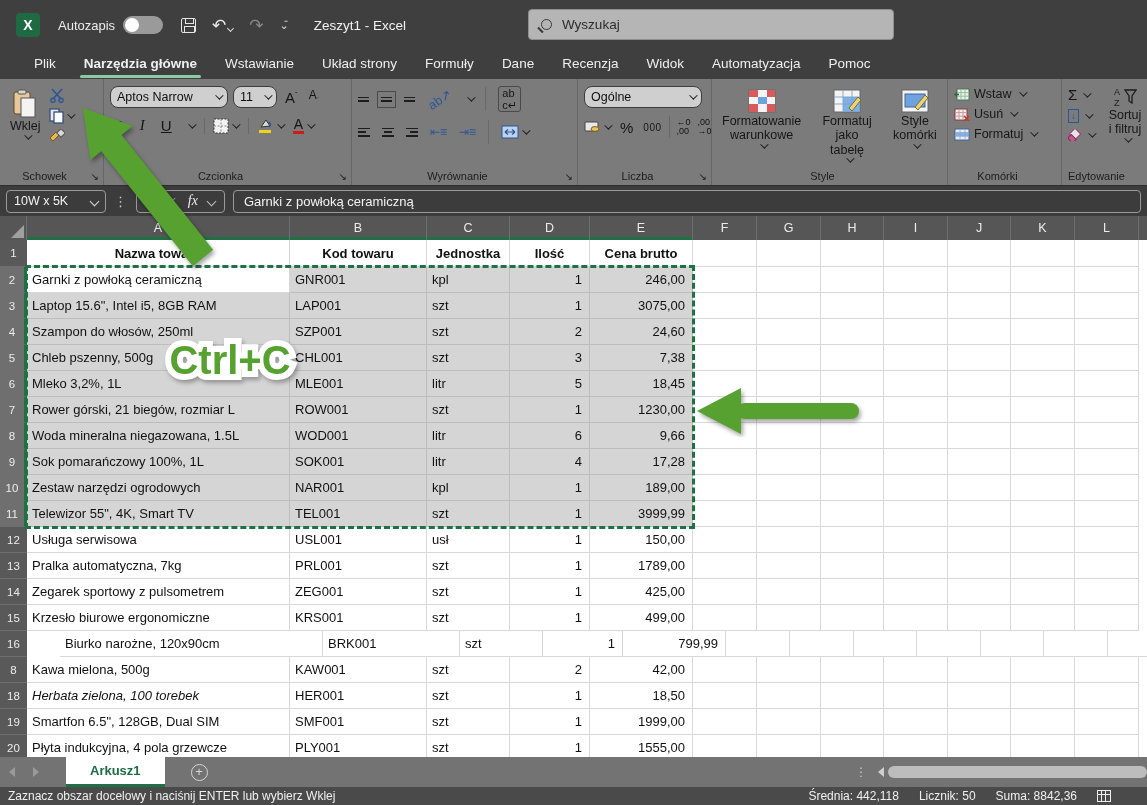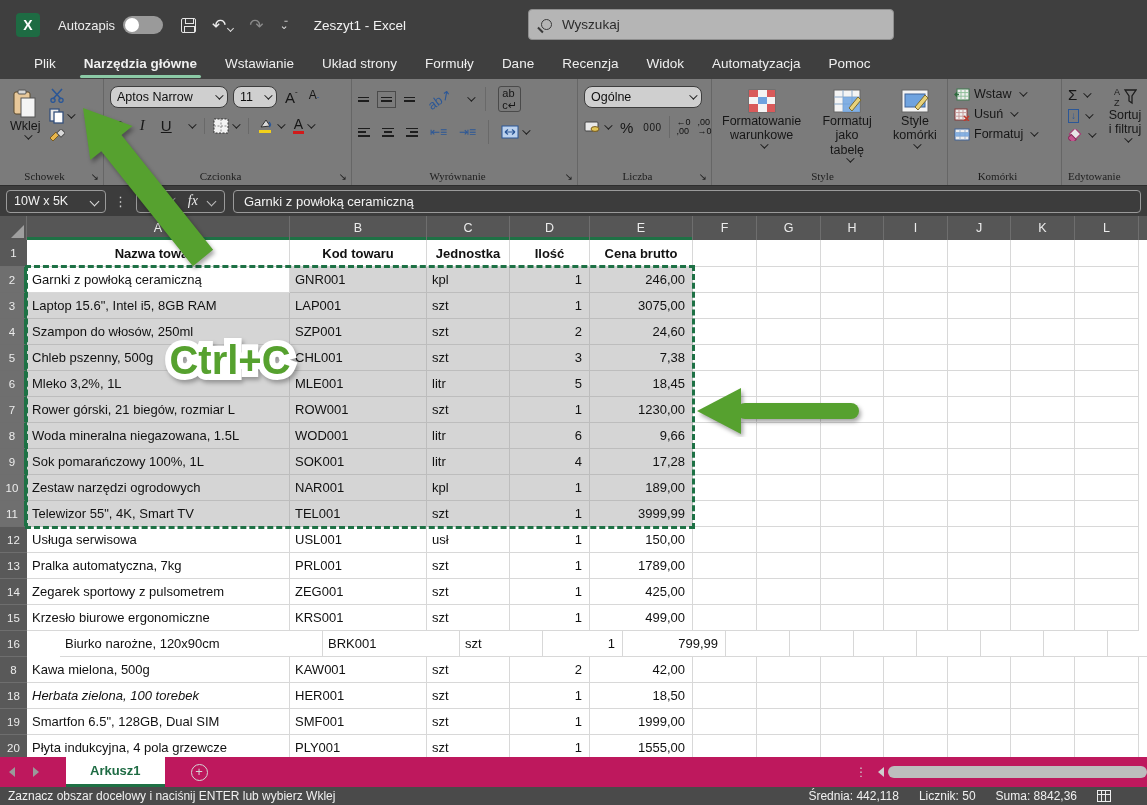--- a/index.html
+++ b/index.html
@@ -27,21 +27,21 @@
 
   
   .menubar { height:29px; background:#3f3f3f; display:flex; align-items:center; padding-left:20px; gap:0; flex:none; }
   .mtab { color:#efefef; font-size:13.5px; padding:5px 14px 7px; position:relative; cursor:default; white-space:nowrap; }
   .mtab.active { font-weight:bold; }
   .mtab.active::after { content:""; position:absolute; left:10px; right:10px; bottom:0; height:3px; background:#8ccaa6; border-radius:2px; }
 
   
   .ribbon { height:107px; background:#7b7b7b; display:flex; color:#161616; flex:none; overflow:hidden; border-bottom:1px solid #2e2e2e; }
   .rgroup { position:relative; height:100%; padding:7px 6px 20px; border-right:1px solid #666; display:flex; align-items:flex-start; flex:none; }
-  .glabel { position:absolute; bottom:3px; left:0; right:14px; text-align:center; font-size:11px; color:#1d1d1d; white-space:nowrap;font-family:Liberation Serif, serif; }
+  .glabel { position:absolute; bottom:3px; left:0; right:14px; text-align:center; font-size:11px; color:#1d1d1d; white-space:nowrap; }
   .launcher { position:absolute; right:4px; bottom:3px; font-size:10px; color:#222; }
   .chev { display:inline-block; width:6px; height:6px; border-right:1.5px solid #1d1d1d; border-bottom:1.5px solid #1d1d1d; transform:rotate(45deg) translateY(-2px); margin-left:3px; }
   .bigbtn { display:flex; flex-direction:column; align-items:center; justify-content:flex-start; font-size:12.5px; line-height:1.15; text-align:center; padding:2px 4px; border-radius:3px; }
   .rsel { background:#cfcfcf; border:1px solid #3d3d3d; border-radius:8px; color:#0f0f0f; font-size:12.5px; padding:2px 6px; display:flex; align-items:center; justify-content:space-between; height:22px; }
   .ricon { font-size:15px; line-height:1; padding:2px 3px; }
   .rrow { display:flex; align-items:center; gap:8px; }
   .rcol { display:flex; flex-direction:column; gap:8px; }
   .alines { display:inline-block; }
   .alines i { display:block; height:1.6px; background:#1d1d1d; margin:2px 0; }
   svg.ric { display:block; }
@@ -70,21 +70,21 @@
   .cell.num { justify-content:flex-end; padding-right:7px; }
   .cell.hd { font-weight:bold; justify-content:center; }
   .cell.selc { background:#d5d5d5; border-right-color:#bdbdbd; border-bottom-color:#bdbdbd; }
   .cell.active { background:#fff; }
   .ants { position:absolute; border:3px dashed #1e7145; pointer-events:none; z-index:5; }
 
   
   .anno { position:absolute; z-index:50; pointer-events:none; }
 
   
-  .tabsrow { height:30px; background:#be185d; display:flex; align-items:center; flex:none; position:relative; }
+  .tabsrow { height:30px; background:#737373; display:flex; align-items:center; flex:none; position:relative; }
   .navtri { width:0; height:0; border-top:5px solid transparent; border-bottom:5px solid transparent; margin:0 9px; }
   .navtri.left { border-right:6px solid #9a9a9a; }
   .navtri.right { border-left:6px solid #9a9a9a; }
   .sheettab { margin-left:18px; height:30px; background:#fff; color:#1e6b43; font-weight:bold; font-size:13px; display:flex; align-items:center; padding:0 24px; border-bottom:3px solid #1e7145; }
   .addsheet { width:17px; height:17px; border:1.5px solid #d6d6d6; border-radius:50%; color:#d6d6d6; font-size:13px; line-height:14px; text-align:center; margin-left:26px; }
   .tdots { color:#cfcfcf; font-size:12px; letter-spacing:1px; position:absolute; left:855px; }
   .hscroll { position:absolute; left:878px; right:0; top:7px; height:16px; display:flex; align-items:center; }
   .hscroll .thumb { flex:1; height:12px; background:#bdbdbd; border-radius:6px; margin-left:4px; }
 
   

